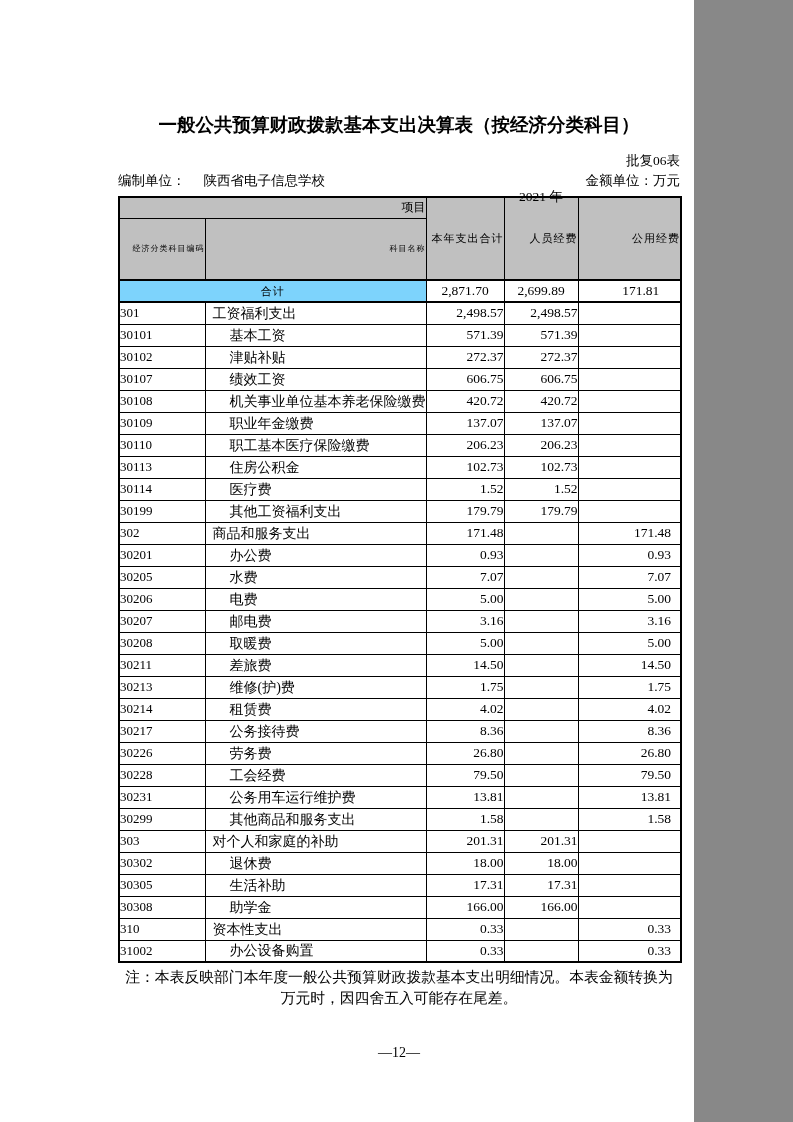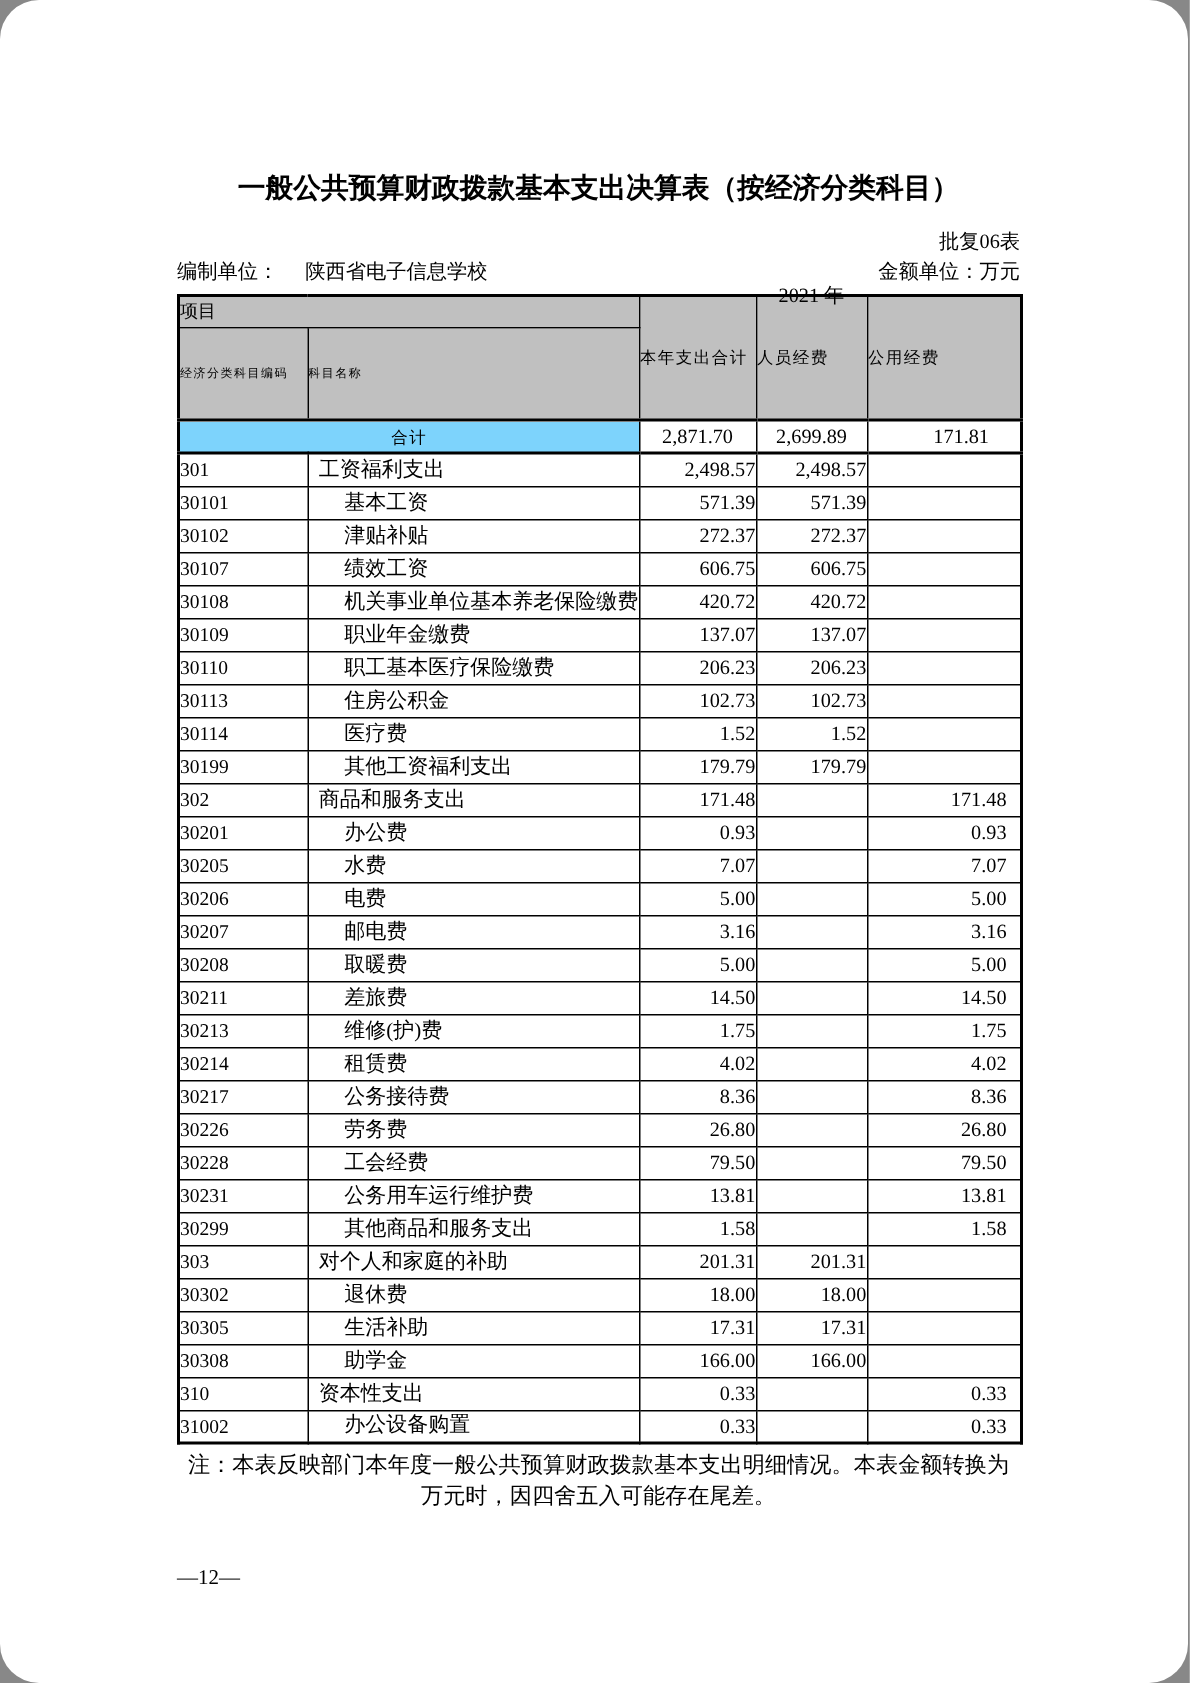--- a/index.html
+++ b/index.html
@@ -1,23 +1,22 @@
 <!DOCTYPE html>
 <html><head>
 <meta charset="utf-8">
 <style>
   html,body{margin:0;padding:0;background:#888;}
   .page{
     position:relative;
-    width:792px;height:1122px;
+    width:694px;height:1122px;
     background:#ffffff;
     font-family:"Liberation Serif","DejaVu Serif",serif;
     color:#000;
     overflow:hidden;
-    border-radius:26px;
   }
   .content{
     position:absolute;
     left:118px;top:0;
     width:562px;
   }
   .doc-title{
     margin:0;
     padding-top:112px;
     text-align:center;
@@ -61,21 +60,21 @@
   }
   col.c-code{width:86px;}
   col.c-name{width:221px;}
   col.c-total{width:78px;}
   col.c-pers{width:74px;}
   col.c-pub{width:103px;}
 
   thead th{
     background:#c0c0c0;
     font-weight:normal;
-    text-align:left;
+    text-align:right;
   }
   tr.hr1{height:21px;}
   tr.hr2{height:62px;}
   .th-project{font-size:12px;}
   .th-small{font-size:8px;letter-spacing:1px;}
   .th-col{font-size:11px;letter-spacing:1px;}
   .hsep{border-bottom:2px solid #000 !important;}
 
   tbody tr{height:22px;}
   tr.total-row td{border-bottom:2px solid #000;text-align:center;}
@@ -106,21 +105,21 @@
   td.num.pub{padding-right:9px;padding-left:32px;}
 
   .note{
     margin:4px 0 0 0;
     font-size:14.8px;
     line-height:21px;
     text-align:center;
   }
   .page-number{
     margin-top:36px;
-    text-align:left;
+    text-align:center;
     font-size:14px;
   }
 </style>
 </head>
 <body>
 
 <div class="page">
   <div class="content">
 
     <h1 class="doc-title">一般公共预算财政拨款基本支出决算表（按经济分类科目）</h1>

